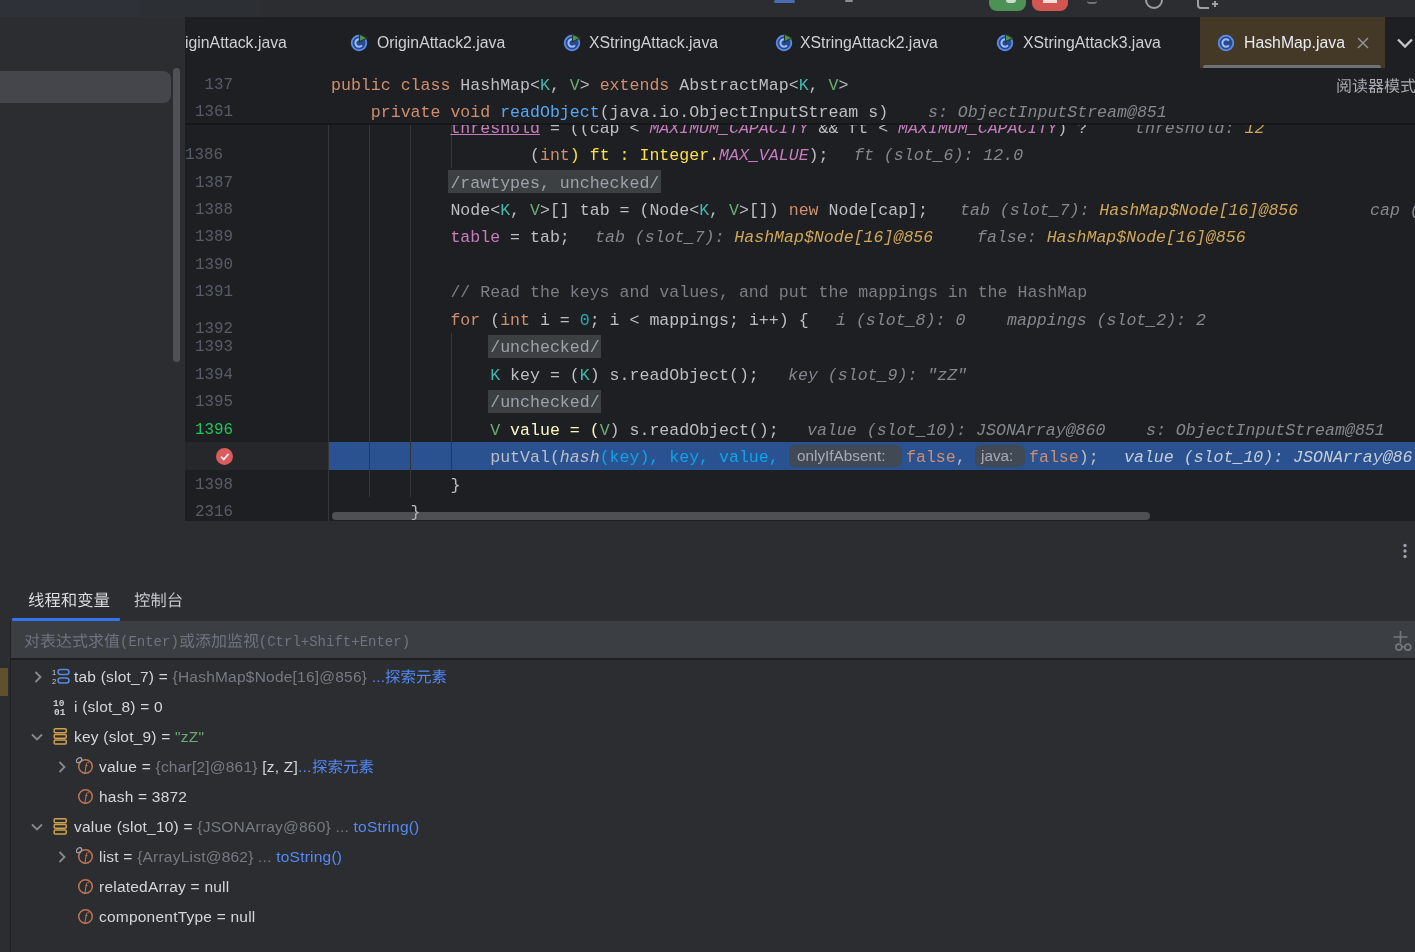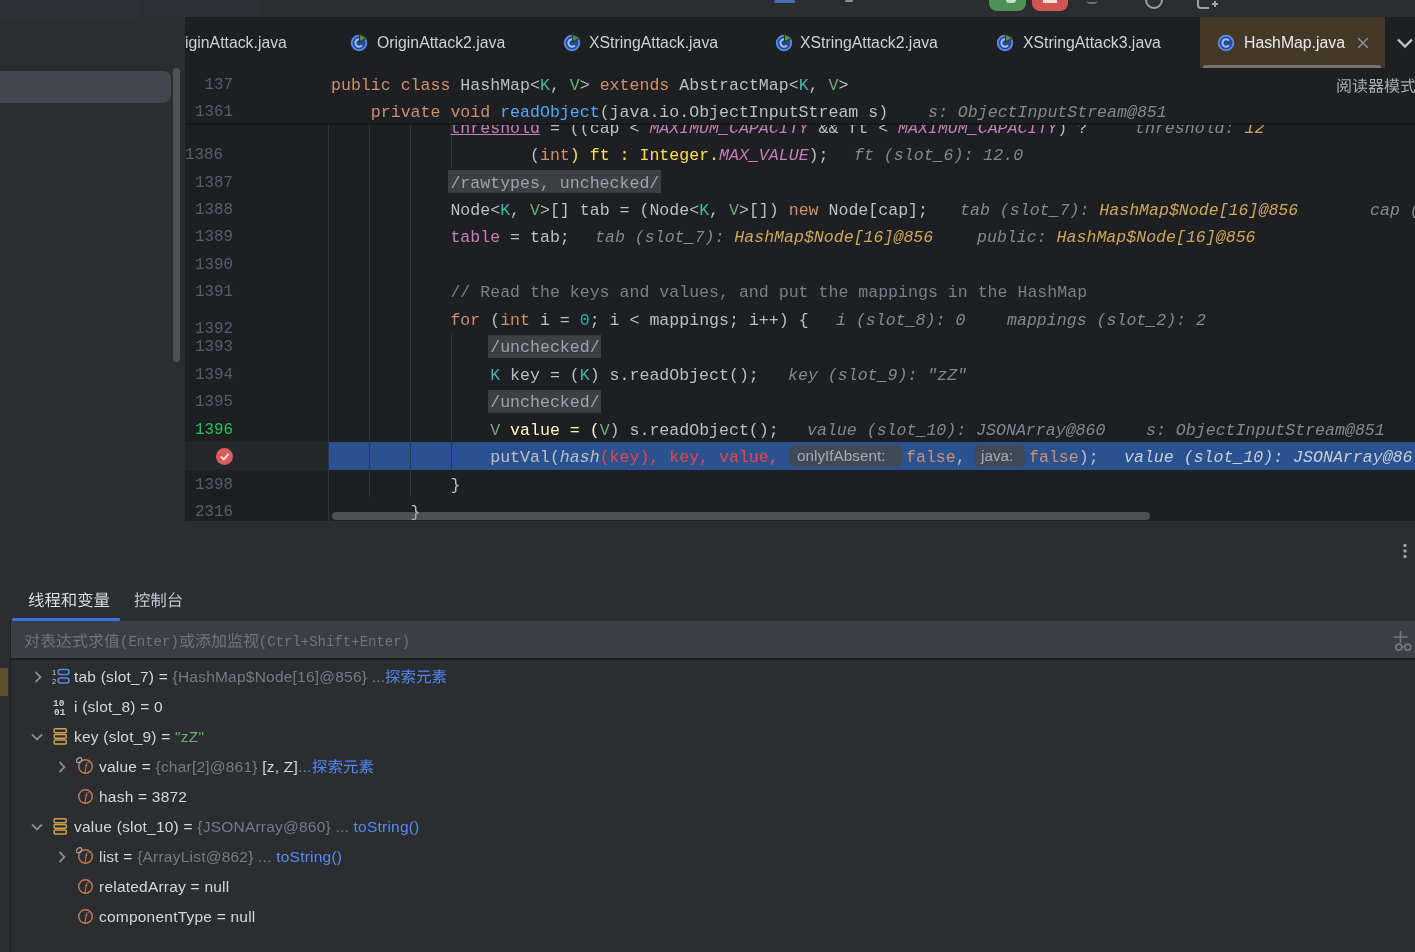--- a/index.html
+++ b/index.html
@@ -81,21 +81,21 @@
 <div class="a mono" style="left:185px;top:169.55px;width:48px;text-align:right;color:#575d67;font-size:15.8px">1387</div>
 <div class="a" style="left:448.376px;top:170.4px;width:213px;height:22.5px;background:#3d4043"></div>
 <div class="a mono" style="left:450.4px;top:169.55px"><span style="color:#9da2aa;">/rawtypes, unchecked/</span></div>
 <div class="a mono" style="left:185px;top:197.00px;width:48px;text-align:right;color:#575d67;font-size:15.8px">1388</div>
 <div class="a mono" style="left:450.4px;top:197.00px"><span style="color:#bcbec4;">Node&lt;</span><span style="color:#43b9a8;">K</span><span style="color:#bcbec4;">, </span><span style="color:#6aab73;">V</span><span style="color:#bcbec4;">&gt;[] tab = (Node&lt;</span><span style="color:#43b9a8;">K</span><span style="color:#bcbec4;">, </span><span style="color:#6aab73;">V</span><span style="color:#bcbec4;">&gt;[]) </span><span style="color:#cf8e6d;">new</span><span style="color:#bcbec4;"> Node[cap];</span></div>
 <div class="a mono" style="left:960.0px;top:197.00px"><span style="color:#83888f;font-style:italic">tab (slot_7): </span><span style="color:#cfa758;font-style:italic">HashMap$Node[16]@856</span></div>
 <div class="a mono" style="left:1370.0px;top:197.00px"><span style="color:#83888f;font-style:italic">cap (slo</span></div>
 <div class="a mono" style="left:185px;top:224.45px;width:48px;text-align:right;color:#575d67;font-size:15.8px">1389</div>
 <div class="a mono" style="left:450.4px;top:224.45px"><span style="color:#c77dbb;">table</span><span style="color:#bcbec4;"> = tab;</span></div>
 <div class="a mono" style="left:595.0px;top:224.45px"><span style="color:#83888f;font-style:italic">tab (slot_7): </span><span style="color:#cfa758;font-style:italic">HashMap$Node[16]@856</span></div>
-<div class="a mono" style="left:977.0px;top:224.45px"><span style="color:#83888f;font-style:italic">public: </span><span style="color:#cfa758;font-style:italic">HashMap$Node[16]@856</span></div>
+<div class="a mono" style="left:977.0px;top:224.45px"><span style="color:#83888f;font-style:italic">false: </span><span style="color:#cfa758;font-style:italic">HashMap$Node[16]@856</span></div>
 <div class="a mono" style="left:185px;top:251.90px;width:48px;text-align:right;color:#575d67;font-size:15.8px">1390</div>
 <div class="a mono" style="left:185px;top:279.35px;width:48px;text-align:right;color:#575d67;font-size:15.8px">1391</div>
 <div class="a mono" style="left:450.4px;top:279.35px"><span style="color:#7a7e85;">// Read the keys and values, and put the mappings in the HashMap</span></div>
 <div class="a mono" style="left:185px;top:316px;width:48px;text-align:right;color:#575d67;font-size:15.8px">1392</div>
 <div class="a mono" style="left:450.4px;top:306.80px"><span style="color:#cf8e6d;">for</span><span style="color:#bcbec4;"> (</span><span style="color:#cf8e6d;">int</span><span style="color:#bcbec4;"> i = </span><span style="color:#2aacb8;">0</span><span style="color:#bcbec4;">; i &lt; mappings; i++) {</span></div>
 <div class="a mono" style="left:836.0px;top:306.80px"><span style="color:#83888f;font-style:italic">i (slot_8): 0</span></div>
 <div class="a mono" style="left:1007.0px;top:306.80px"><span style="color:#83888f;font-style:italic">mappings (slot_2): 2</span></div>
 <div class="a mono" style="left:185px;top:334.25px;width:48px;text-align:right;color:#575d67;font-size:15.8px">1393</div>
 <div class="a" style="left:488.168px;top:335.1px;width:113px;height:22.5px;background:#3d4043"></div>
 <div class="a mono" style="left:490.2px;top:334.25px"><span style="color:#9da2aa;">/unchecked/</span></div>
@@ -106,21 +106,21 @@
 <div class="a" style="left:488.168px;top:390.0px;width:113px;height:22.5px;background:#3d4043"></div>
 <div class="a mono" style="left:490.2px;top:389.15px"><span style="color:#9da2aa;">/unchecked/</span></div>
 <div class="a mono" style="left:185px;top:416.60px;width:48px;text-align:right;color:#22c55e;font-size:15.8px">1396</div>
 <div class="a mono" style="left:490.2px;top:416.60px"><span style="color:#6aab73;">V</span><span style="color:#fef9c3;font-family:Liberation Mono, monospace;"> value = (</span><span style="color:#6aab73;">V</span><span style="color:#bcbec4;">) s.readObject();</span></div>
 <div class="a mono" style="left:807.0px;top:416.60px"><span style="color:#83888f;font-style:italic">value (slot_10): JSONArray@860</span></div>
 <div class="a mono" style="left:1146.0px;top:416.60px"><span style="color:#83888f;font-style:italic">s: ObjectInputStream@851</span></div>
 <svg class="a" style="left:215px;top:446.9px" width="19" height="19">
     <circle cx="9.5" cy="9.5" r="8.5" fill="#db5c5c"></circle>
     <path d="M6 9.6 L8.8 12.4 L13.6 6.8" fill="none" stroke="#e8ecf0" stroke-width="1.8"></path>
   </svg>
-<div class="a mono" style="left:490.2px;top:444.05px"><span style="color:#bcbec4;">putVal(</span><span style="color:#bcbec4;font-style:italic">hash</span><span style="color:#ef4444;">(key), key, value, </span></div>
+<div class="a mono" style="left:490.2px;top:444.05px"><span style="color:#bcbec4;">putVal(</span><span style="color:#bcbec4;font-style:italic">hash</span><span style="color:#0ea5e9;">(key), key, value, </span></div>
 <div class="a" style="left:789px;top:445.2px;width:113px;height:22px;background:#414955;border-radius:6px"></div>
 <div class="a" style="left:797px;top:446.59999999999997px;"><span class="ss" style="color:#a6abb3">onlyIfAbsent:</span></div>
 <div class="a mono" style="left:906.0px;top:444.05px"><span style="color:#cf8e6d;">false</span><span style="color:#bcbec4;">,</span></div>
 <div class="a" style="left:975px;top:445.2px;width:50px;height:22px;background:#414955;border-radius:6px"></div>
 <div class="a" style="left:981px;top:446.59999999999997px;"><span class="ss" style="color:#a6abb3">java:</span></div>
 <div class="a mono" style="left:1029.0px;top:444.05px"><span style="color:#cf8e6d;">false</span><span style="color:#bcbec4;">);</span></div>
 <div class="a mono" style="left:1124.0px;top:444.05px"><span style="color:#c6cdd6;font-style:italic">value (slot_10): JSONArray@86</span></div>
 <div class="a mono" style="left:185px;top:471.50px;width:48px;text-align:right;color:#575d67;font-size:15.8px">1398</div>
 <div class="a mono" style="left:450.4px;top:471.50px"><span style="color:#bcbec4;">}</span></div>
 <div class="a mono" style="left:185px;top:498.95px;width:48px;text-align:right;color:#575d67;font-size:15.8px">2316</div>

